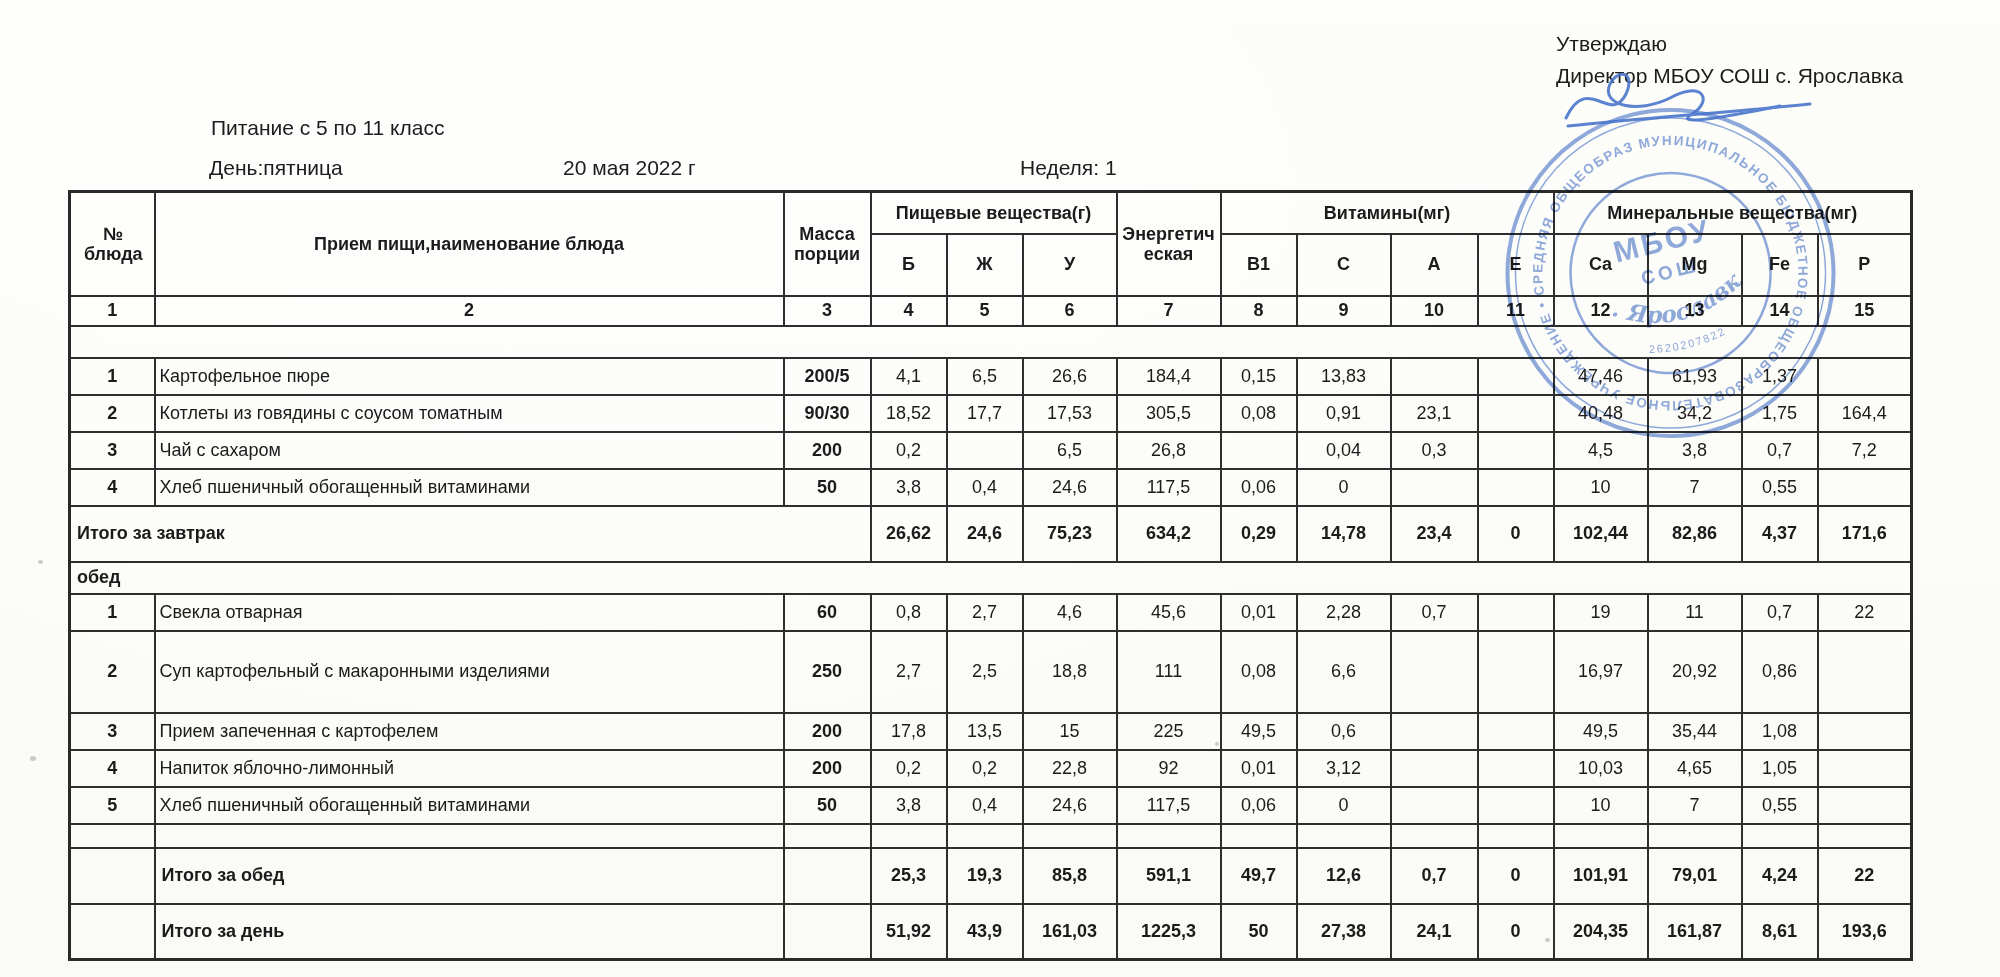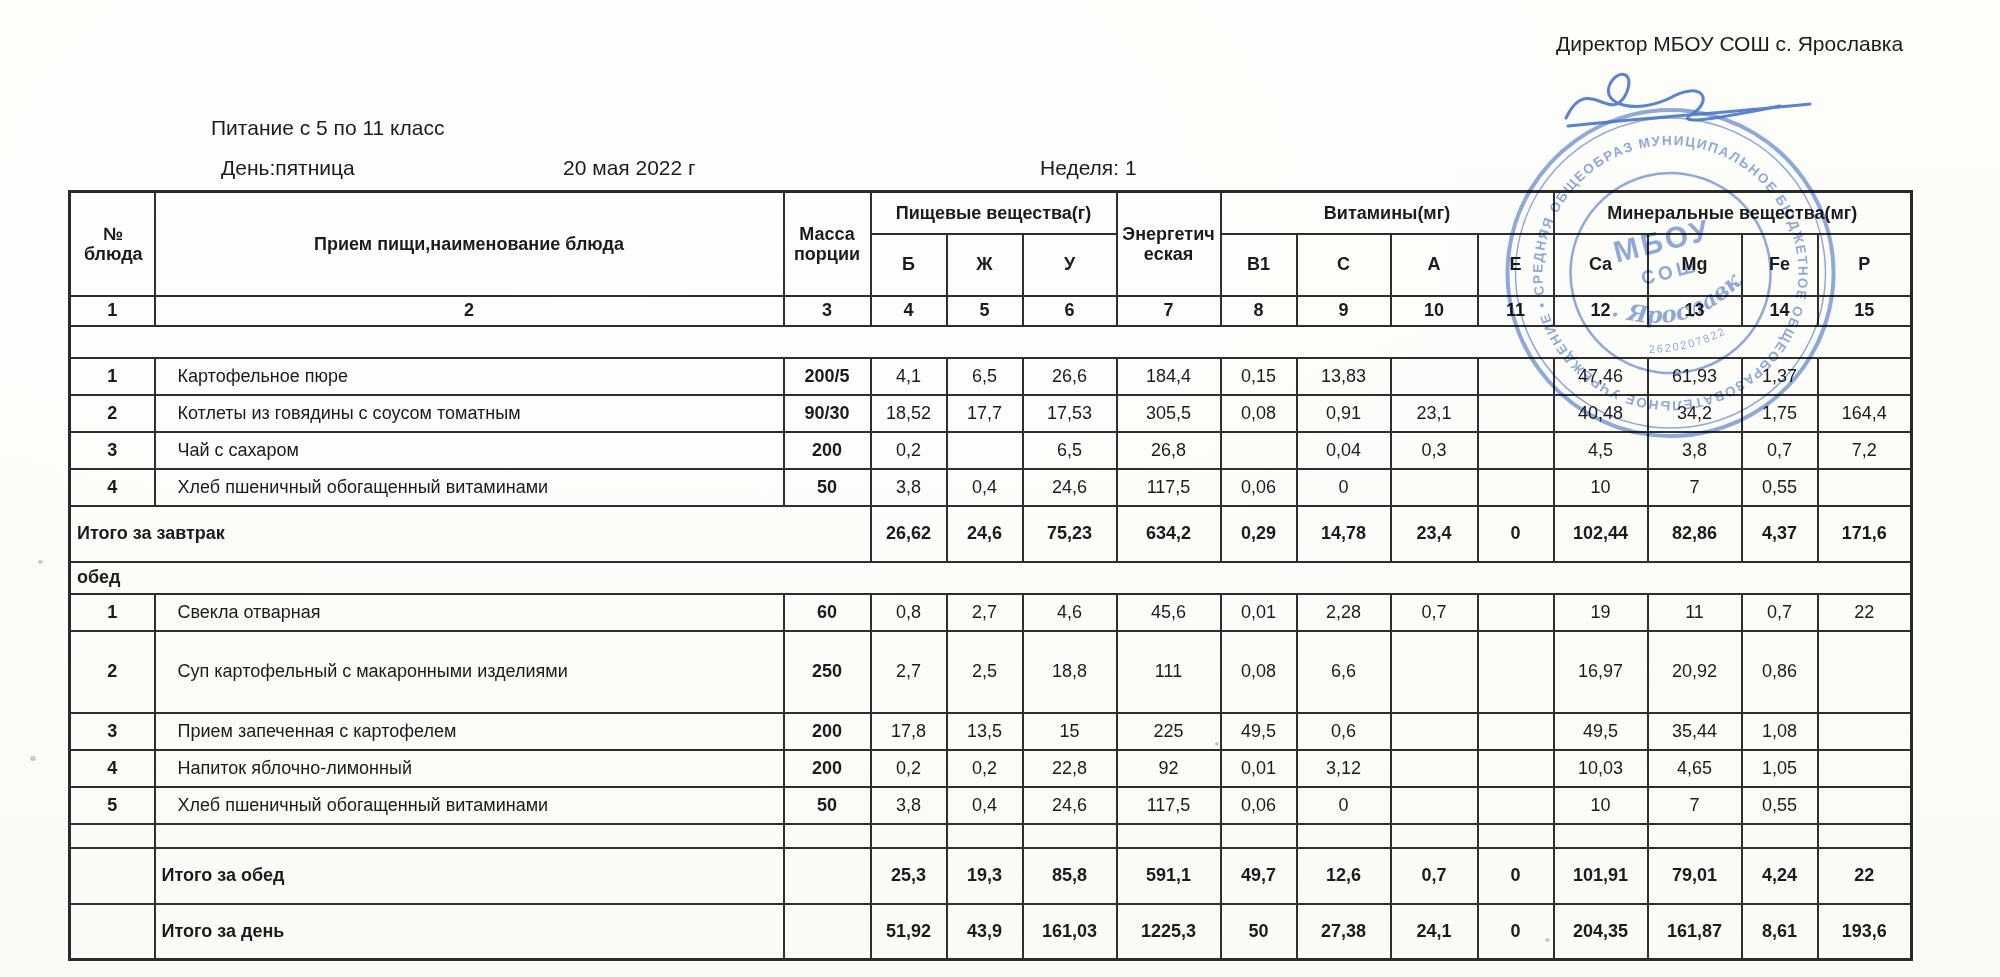--- a/index.html
+++ b/index.html
@@ -11,23 +11,23 @@
                       linear-gradient(180deg, #fdfdfa 0%, #fafaf6 100%);
     font-family:"Liberation Sans", sans-serif;
     color:#1c1c1c; overflow:hidden;
   }
 
   
   .approval { position:absolute; left:1556px; top:28px; width:442px; font-size:21px; line-height:32px; z-index:3; }
   .approval .right { text-align:right; }
   .doc-title { position:absolute; left:211px; top:116px; font-size:21px; z-index:3;text-align:right; }
   .meta-line { position:absolute; left:205px; top:156px; width:1400px; height:28px; font-size:21px; z-index:3; }
-  .meta-line .day  { position:absolute; left:16px; }
+  .meta-line .day  { position:absolute; left:4px; }
   .meta-line .date { position:absolute; left:358px; }
-  .meta-line .week { position:absolute; left:815px;margin-left:20px; }
+  .meta-line .week { position:absolute; left:815px; }
 
   
   .signature { position:absolute; left:1552px; top:60px; z-index:7; opacity:.9; }
   .stamp { position:absolute; left:1498px; top:100px; z-index:6; opacity:.58;
            mix-blend-mode:multiply; transform:rotate(-14deg); pointer-events:none; }
 
   
   table.menu {
     position:absolute; left:68px; top:190px; width:1842px; z-index:2;
     border-collapse:collapse; table-layout:fixed;
@@ -45,21 +45,21 @@
   th.h-dishno { text-align:center; padding-left:6px; }
   th.h-energy { word-break:break-all; }
 
   .menu tbody tr { height:37px; }
   .menu tbody tr.row-section { height:32px;margin-top:12px; }
   .menu tbody tr.row-empty { height:24px; }
   .menu tbody tr.tall { height:82px; }
   .menu tbody tr.row-total { height:56px; }
 
   .menu td { text-align:center; }
-  .menu td.name-cell { text-align:left; padding-left:22px; }
+  .menu td.name-cell { text-align:left; padding-left:4px; }
   .menu td.bold-cell { font-weight:bold; }
   .menu td.section-label { text-align:left; padding-left:6px; font-weight:bold; }
   .menu td.total-label { text-align:left; padding-left:6px; font-weight:bold; }
   .menu td.total-val { font-weight:bold; }
 
   
   .speck { position:absolute; border-radius:50%; background:#9a9a96; opacity:.5; z-index:1; }
   .s1 { left:38px;  top:560px; width:5px; height:4px; }
   .s2 { left:30px;  top:756px; width:6px; height:5px; }
   .s3 { left:1545px; top:938px; width:5px; height:4px; }
@@ -69,20 +69,21 @@
 <body>
 
 <div class="page">
 
   <div class="speck s1"></div>
   <div class="speck s2"></div>
   <div class="speck s3"></div>
   <div class="speck s4"></div>
 
   <div class="approval">
+    <div>Утверждаю</div>
     <div>Директор МБОУ СОШ с. Ярославка</div>
   </div>
 
   <svg class="signature" width="280" height="100" viewBox="0 0 280 100" aria-hidden="true">
     <g fill="none" stroke="#4a76cc" stroke-width="3" stroke-linecap="round">
       <path d="M14,58 C36,12 58,66 74,34 C84,12 66,8 58,24 C48,46 86,54 118,38 C150,20 162,40 140,54 C120,66 170,58 228,46"></path>
       <path d="M16,66 C90,58 180,52 258,44"></path>
     </g>
   </svg>
 

